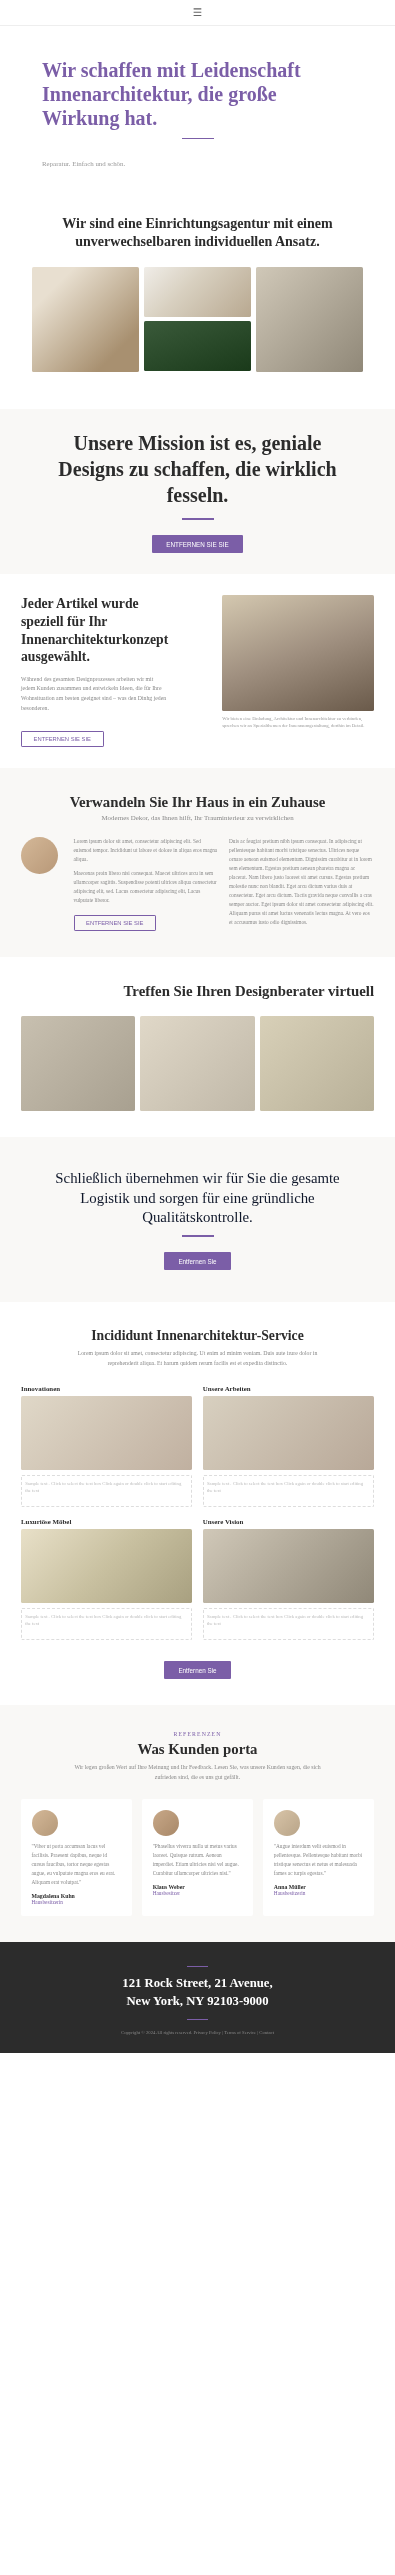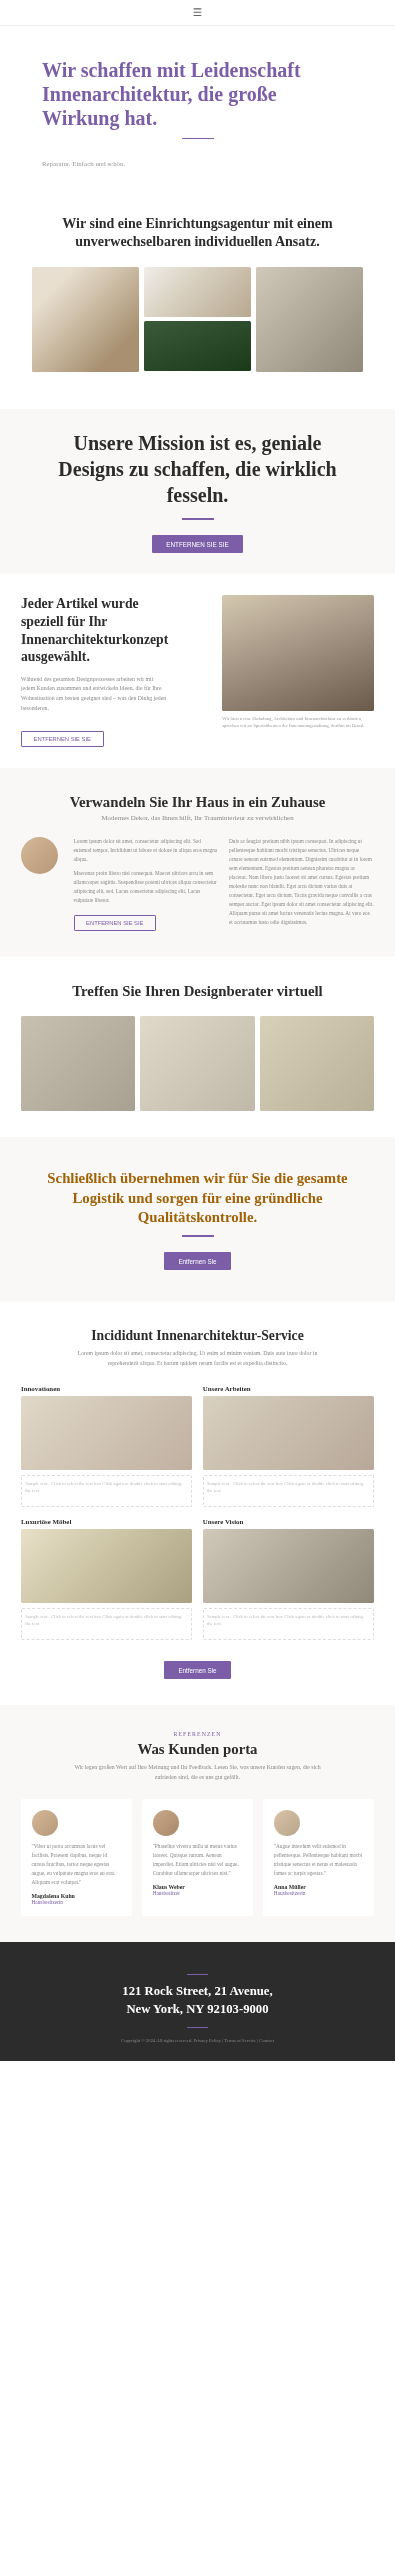--- a/index.html
+++ b/index.html
@@ -207,21 +207,21 @@
       padding: 4.2px 11.6px;
       font-size: 5.8px;
       border-radius: 1.1px;
       cursor: pointer;
       margin-top: 6.3px;
     }
 
     
     .virtual-section {
       padding: 26px 21px;
-      text-align: center;
+      text-align: right;
       font-family: Liberation Serif, serif;
     }
     .virtual-title {
       font-size: 14.8px;
       font-weight: 700;
       color: #2c2c2c;
       margin-bottom: 16px;
     }
     .virtual-grid {
       display: grid;
@@ -235,22 +235,22 @@
     }
 
     
     .logistics-section {
       padding: 32px 42px;
       text-align: center;
       background: #f9f8f6;
     }
     .logistics-title {
       font-size: 14.8px;
-      font-weight: 700;
-      color: #a16207;
+      font-weight: 400;
+      color: #0f172a;
       line-height: 1.3;
       margin-bottom: 8.4px;
     }
     .logistics-divider {
       width: 32px;
       height: 1.1px;
       background: #7b5ea7;
       margin: 0 auto 10.5px;
     }
 
@@ -356,21 +356,21 @@
       font-weight: 700;
       color: #2c2c2c;
     }
     .testimonial-role {
       font-size: 5.3px;
       color: #7b5ea7;
     }
 
     
     .footer-section {
-      padding: 32px 21px 16px;
+      padding: 24px 21px 16px;
       text-align: center;
       background: #2c2c2c;
       color: #fff;
     }
     .footer-address {
       font-size: 12.7px;
       font-weight: 700;
       line-height: 1.4;
       margin-bottom: 8.4px;
     }

